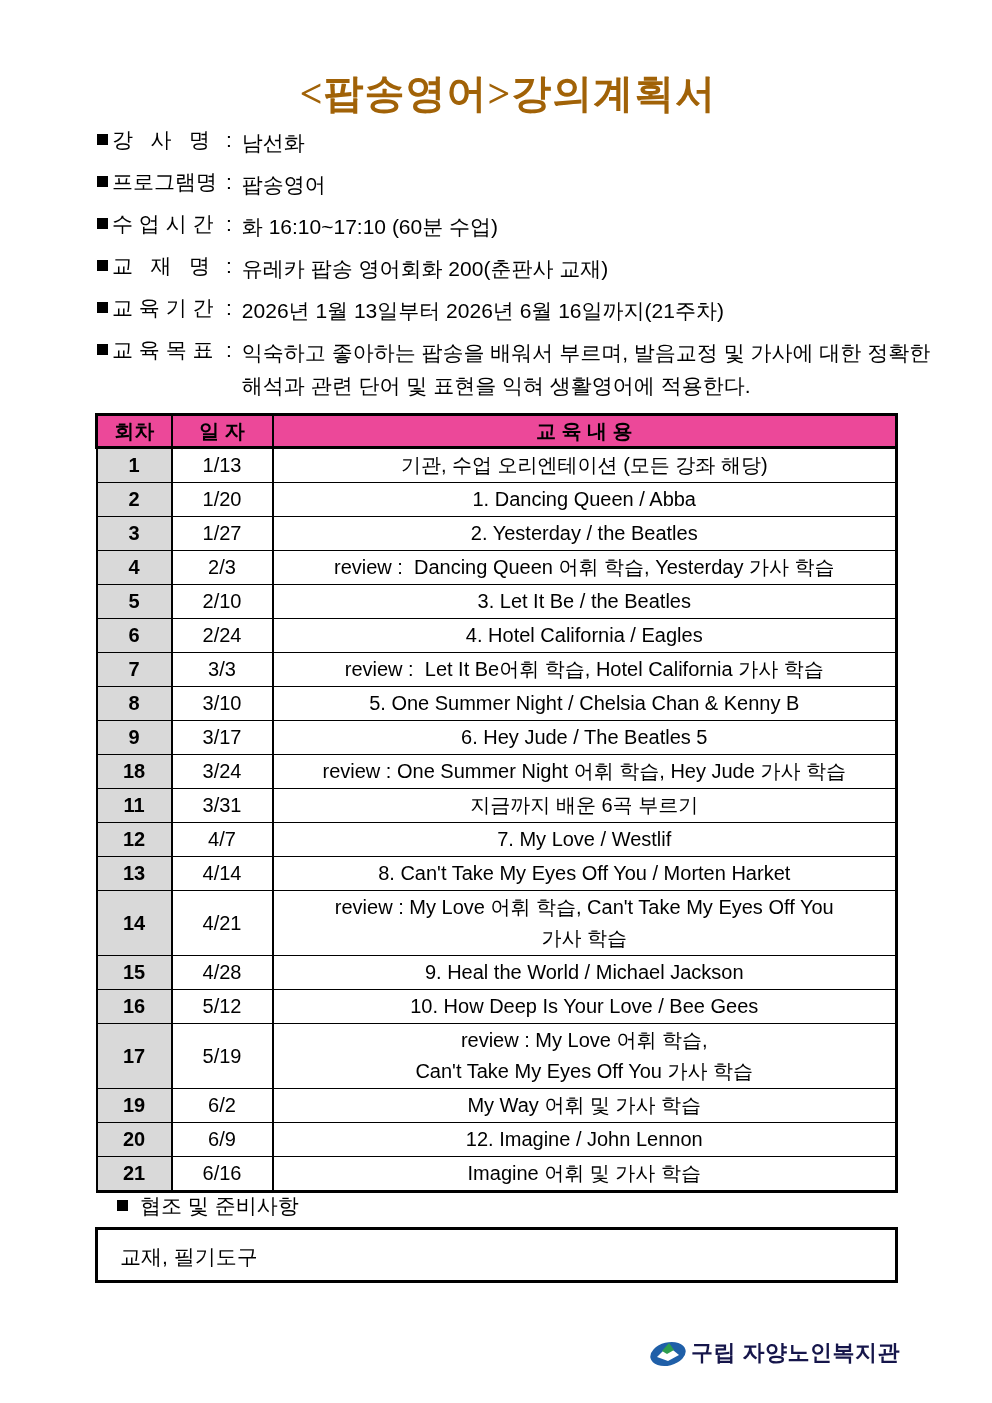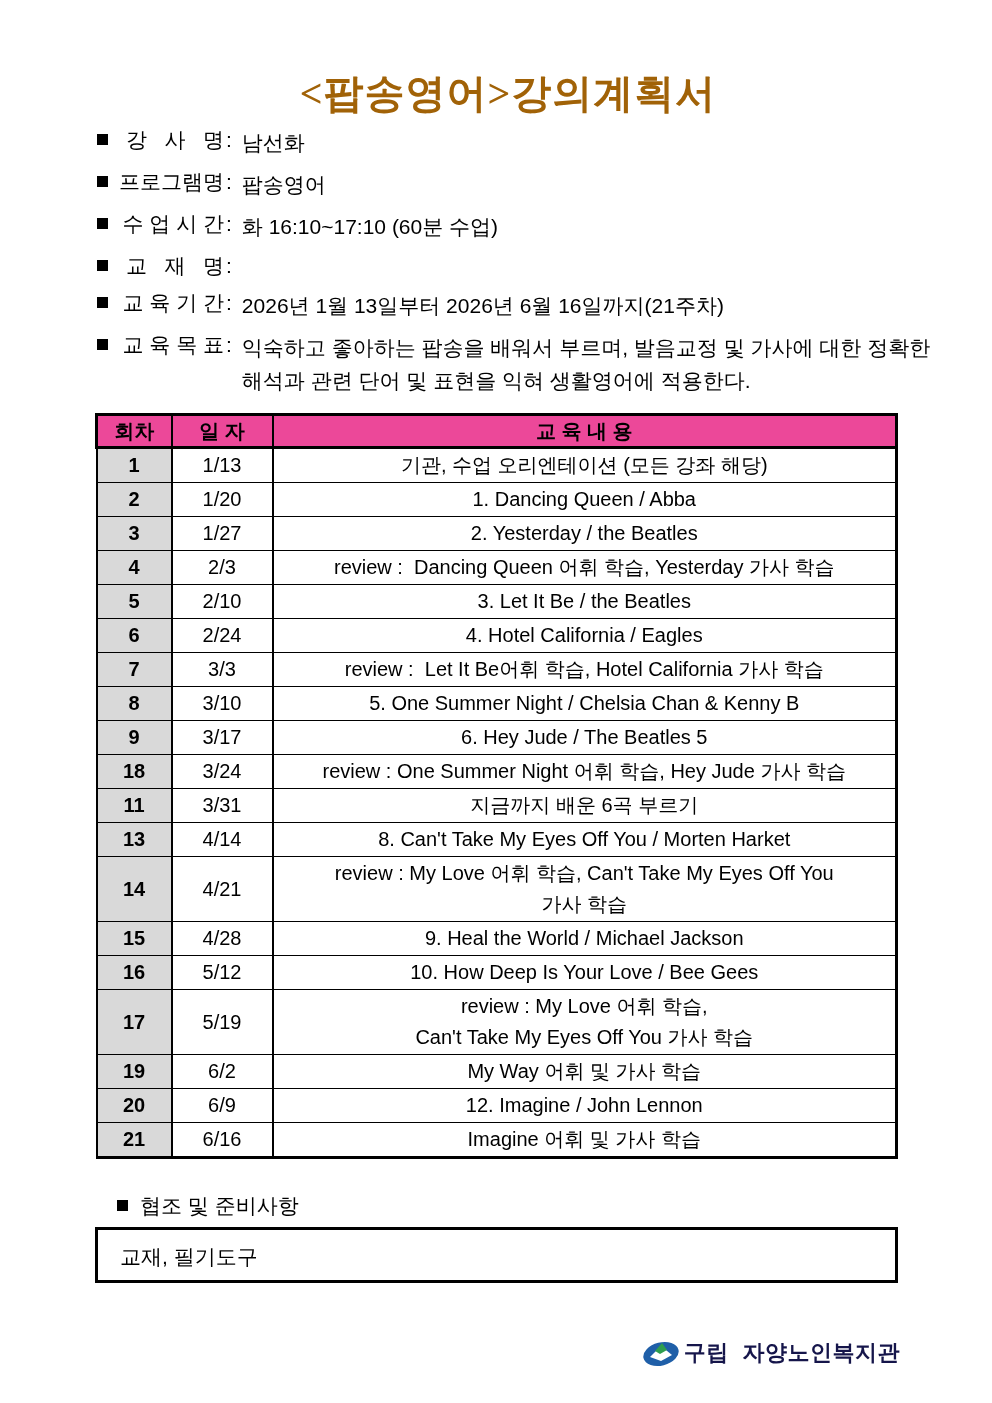--- a/index.html
+++ b/index.html
@@ -14,21 +14,21 @@
     text-align:center; font-size:40px; font-weight:700;
     letter-spacing:1px; color:#a16207;
     font-family:"Liberation Serif","DejaVu Serif",serif;
   }
   .info-section { position:absolute; top:126px; left:97px; width:840px; }
   .info-line { display:flex; align-items:flex-start; margin-bottom:9px; min-height:28px; }
   .bullet {
     width:11px; height:11px; background:#000; flex:0 0 11px;
     margin-top:8px; margin-right:4px;
   }
-  .info-label { flex:0 0 112px; font-size:21px; line-height:28px; white-space:pre-wrap;text-align:right; }
+  .info-label { flex:0 0 112px; font-size:21px; line-height:28px; white-space:pre-wrap; }
   .info-sep   { flex:0 0 auto; font-size:21px; line-height:28px; margin:0 10px 0 2px; }
   .info-value { flex:1; font-size:21px; line-height:33px; white-space:pre-wrap; }
   .contents-heading-line { display:flex; align-items:flex-start; margin-top:14px; }
   .contents-heading { font-size:21px; line-height:28px; white-space:pre-wrap; }
 
   .schedule-table {
     position:absolute; top:413px; left:95px; width:803px;
     border-collapse:collapse; table-layout:fixed;
   }
   .schedule-table th, .schedule-table td {
@@ -94,20 +94,21 @@
     <span class="bullet"></span>
     <span class="info-label">수 업 시 간</span>
     <span class="info-sep">:</span>
     <span class="info-value">화 16:10~17:10 (60분 수업)</span>
   </div>
 
   <div class="info-line">
     <span class="bullet"></span>
     <span class="info-label">교   재   명</span>
     <span class="info-sep">:</span>
+    <span class="info-value">유레카 팝송 영어회화 200(춘판사 교재)</span>
   </div>
 
   <div class="info-line">
     <span class="bullet"></span>
     <span class="info-label">교 육 기 간</span>
     <span class="info-sep">:</span>
     <span class="info-value">2026년 1월 13일부터 2026년 6월 16일까지(21주차)</span>
   </div>
 
   <div class="info-line">
@@ -196,20 +197,25 @@
     <td class="cell-date">3/24</td>
     <td class="cell-content">review : One Summer Night 어휘 학습, Hey Jude 가사 학습</td>
   </tr>
 
   <tr>
     <td class="cell-no">11</td>
     <td class="cell-date">3/31</td>
     <td class="cell-content">지금까지 배운 6곡 부르기</td>
   </tr>
 
+  <tr>
+    <td class="cell-no">12</td>
+    <td class="cell-date">4/7</td>
+    <td class="cell-content">7. My Love / Westlif</td>
+  </tr>
 
   <tr>
     <td class="cell-no">13</td>
     <td class="cell-date">4/14</td>
     <td class="cell-content">8. Can't Take My Eyes Off You / Morten Harket</td>
   </tr>
 
   <tr>
     <td class="cell-no">14</td>
     <td class="cell-date">4/21</td>
@@ -265,14 +271,14 @@
 <div class="prep-box">
   <div class="prep-box-text">교재, 필기도구</div>
 </div>
 
 <div class="footer-logo">
   <svg class="logo-emblem" viewBox="0 0 40 32">
     <ellipse id="logo-ellipse" cx="20" cy="17" rx="18" ry="11.5" transform="rotate(-14 20 17)" fill="#1f5fa8"></ellipse>
     <polygon id="logo-sail" points="9,20 20,9 31,18 20,24" fill="#ffffff"></polygon>
     <polygon id="logo-peak" points="14,14 21,6 26,13 19,17" fill="#2e9e4f"></polygon>
   </svg>
-  <span class="logo-text" id="logo-text" style="color: rgb(21, 21, 74); font-family: Liberation Mono, monospace;">구립 자양노인복지관</span>
+  <span class="logo-text" id="logo-text" style="color: rgb(21, 21, 74);">구립 자양노인복지관</span>
 </div>
 
 </body></html>

